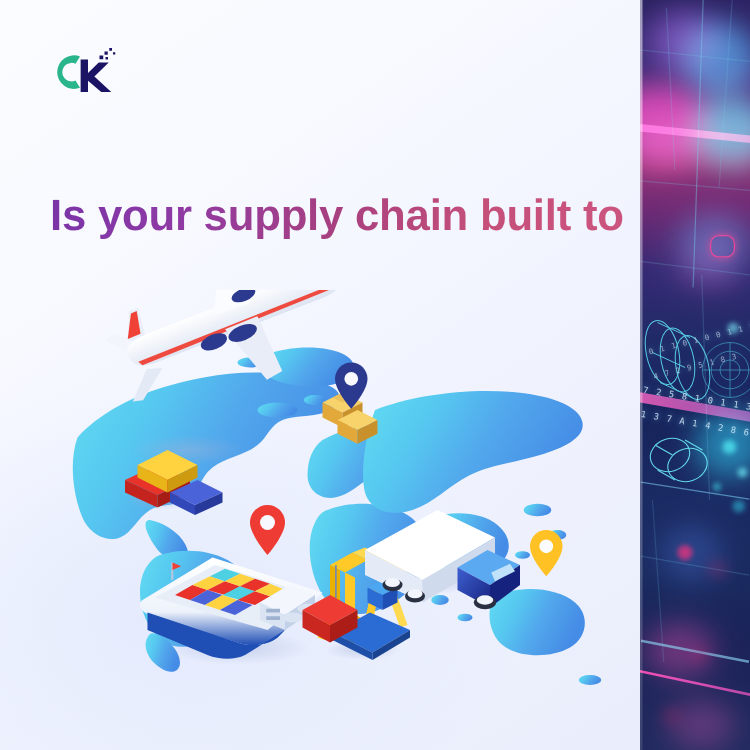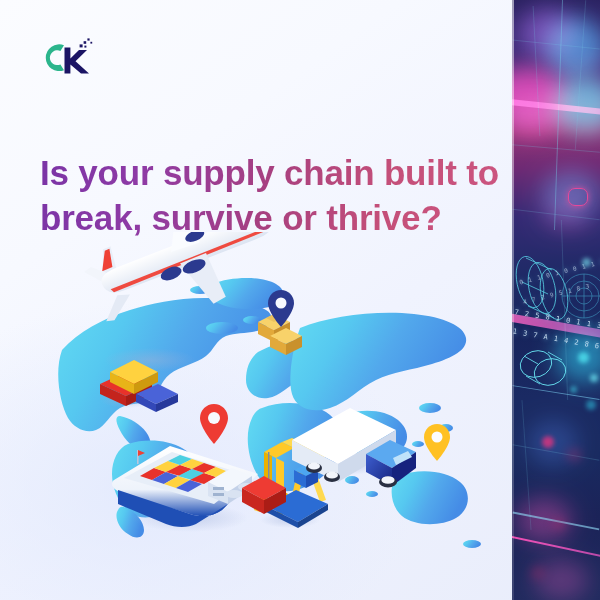--- a/index.html
+++ b/index.html
@@ -151,21 +151,20 @@
         <rect x="45.6" y="12.4" width="3.0" height="3.0" fill="#1B1464"></rect>
         <rect x="49.6" y="9.2" width="2.6" height="2.6" fill="#1B1464"></rect>
         <rect x="53.4" y="6.4" width="2.2" height="2.2" fill="#1B1464"></rect>
         <rect x="50.4" y="13.6" width="2.0" height="2.0" fill="#1B1464"></rect>
         <rect x="56.4" y="9.8" width="1.8" height="1.8" fill="#1B1464"></rect>
       </svg>
     </div>
 
     <h1 class="headline">
       <span class="ln">Is your supply chain built to</span>
-      <span class="ln">break, survive or thrive?</span>
     </h1>
 
     <div class="illus">
       <svg viewBox="0 0 512 368" width="512" height="368" aria-hidden="true">
         <defs>
           <linearGradient id="mapGrad" x1="0" y1="0" x2="1" y2="0.35">
             <stop offset="0" stop-color="#62DCF2"></stop>
             <stop offset="0.33" stop-color="#56C8F0"></stop>
             <stop offset="0.62" stop-color="#52A8EC"></stop>
             <stop offset="1" stop-color="#458CE6"></stop>

